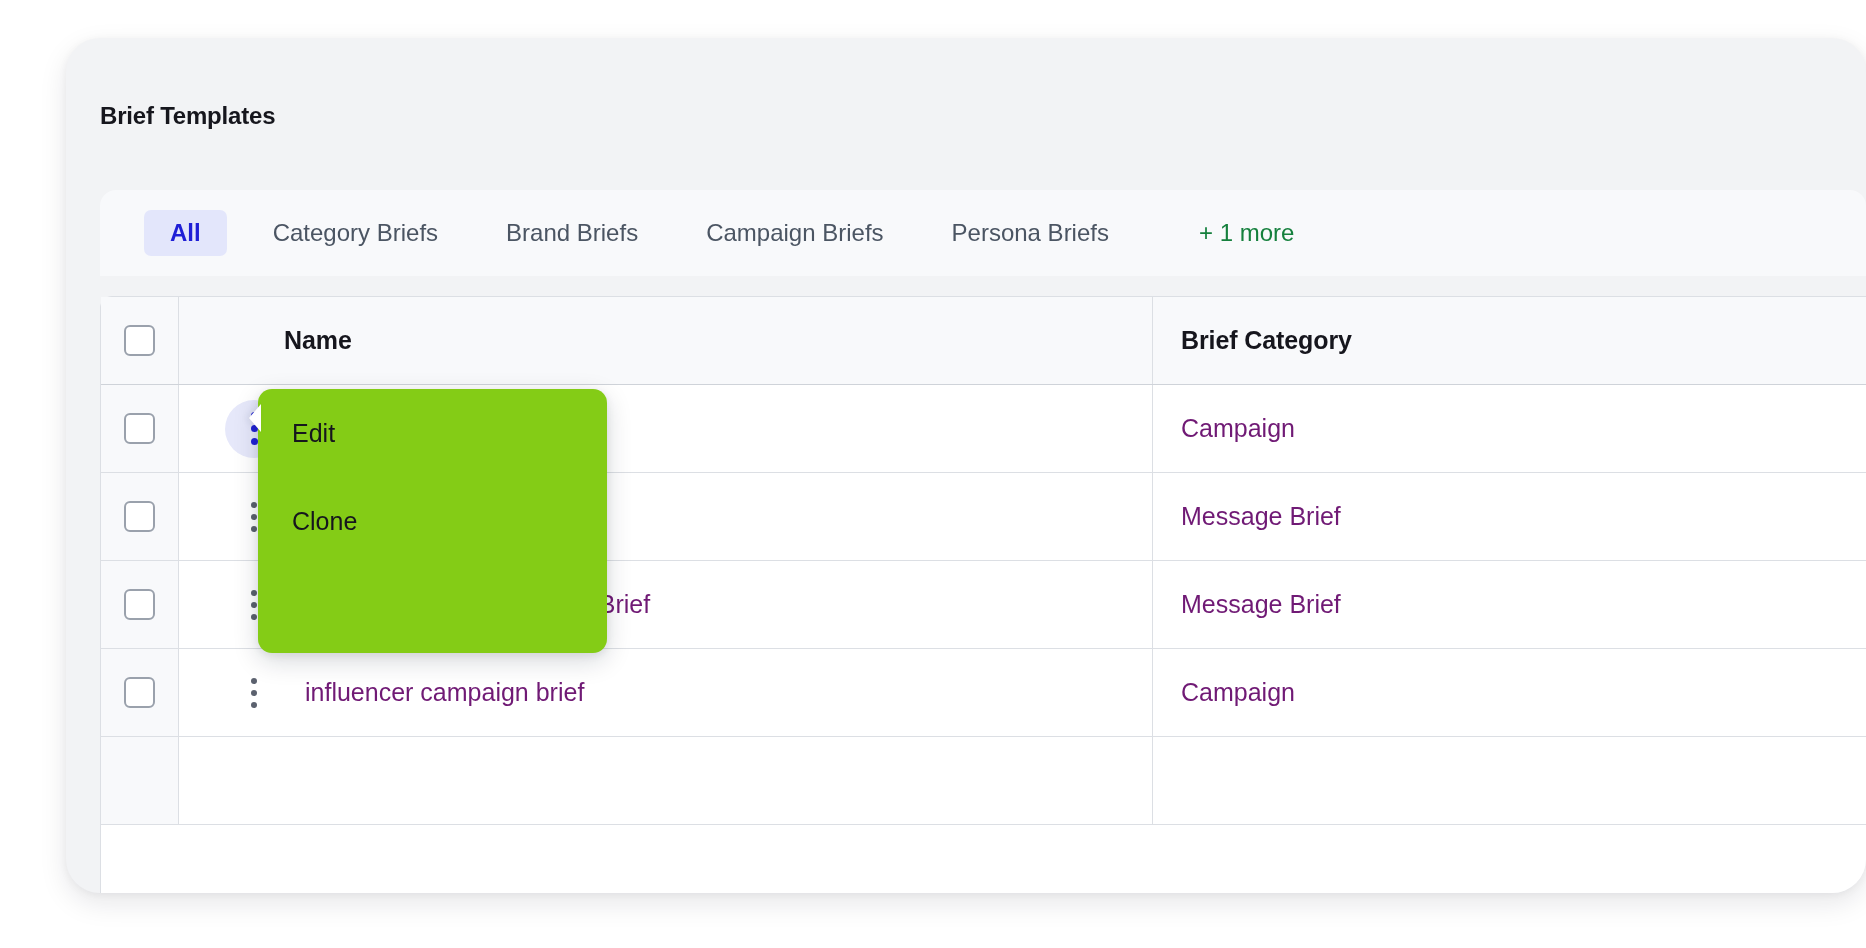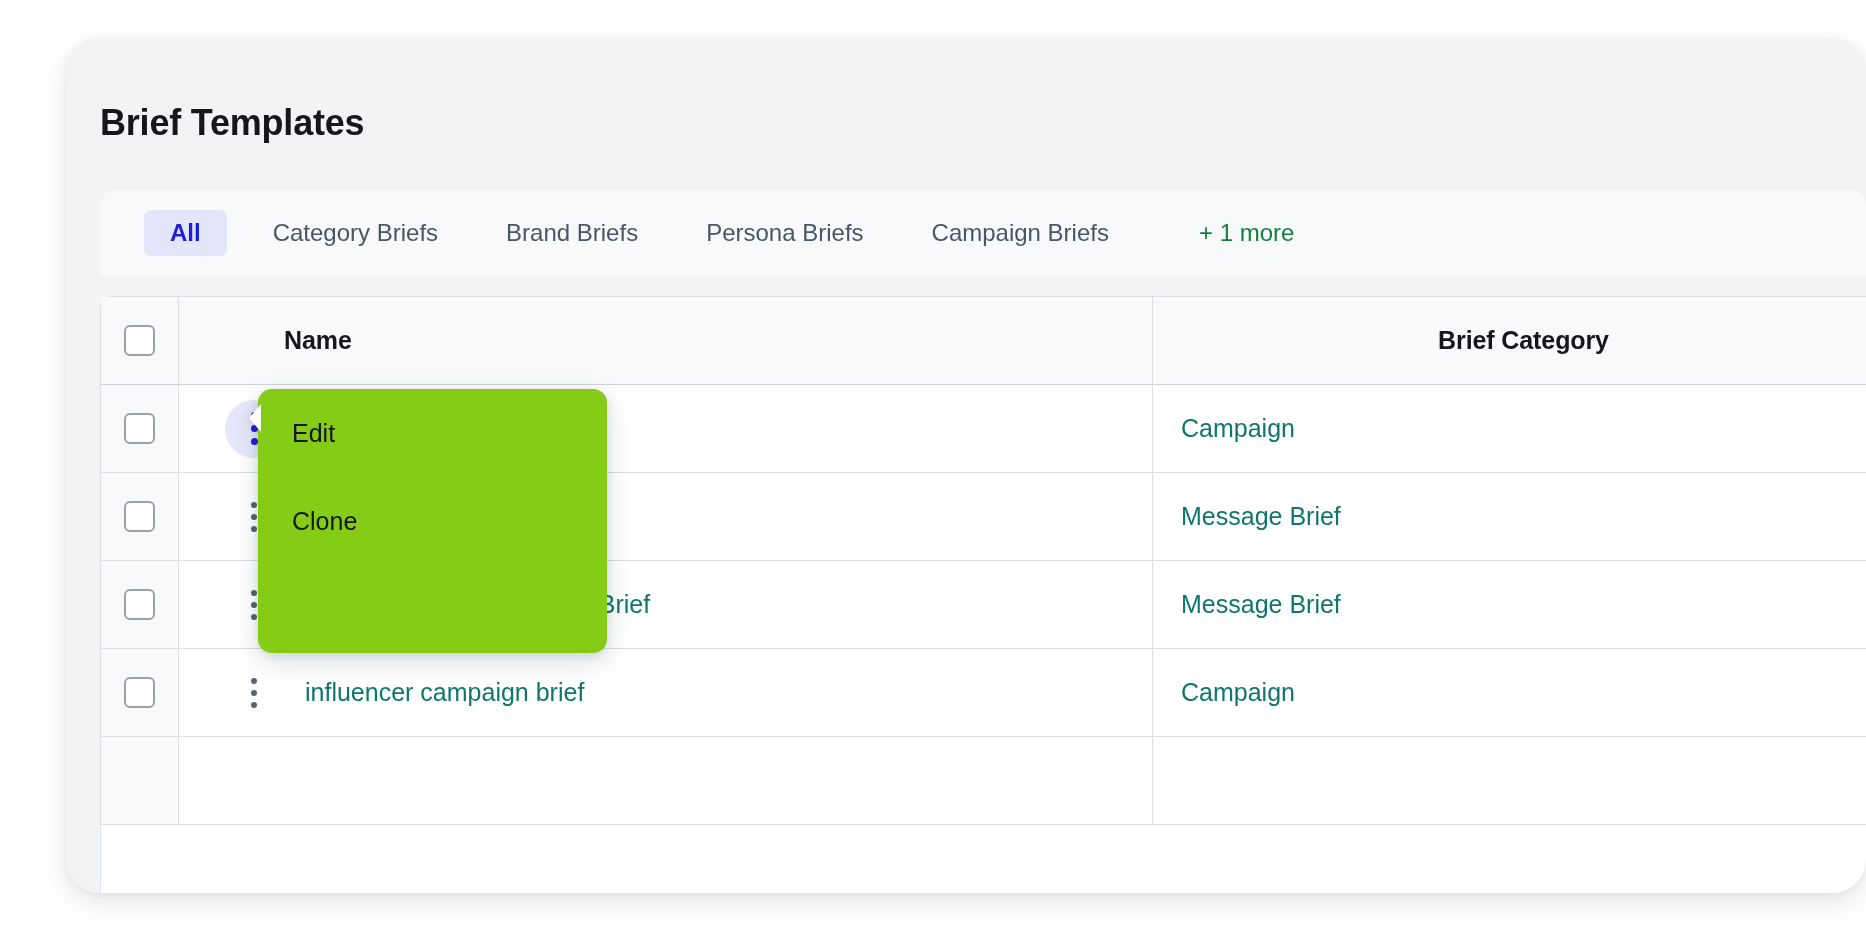--- a/index.html
+++ b/index.html
@@ -39,21 +39,21 @@
     inset: 0;
     border-radius: 34px;
     overflow: hidden;
   }
 
   
   .card-title {
     position: absolute;
     left: 34px;
     top: 64px;
-    font-size: 36px;
+    font-size: 24px;
     font-weight: 700;
     color: #16161d;
     letter-spacing: -0.2px;
     white-space: nowrap;
   }
 
   
   .tabs-wrap {
     position: absolute;
     left: 34px;
@@ -148,25 +148,25 @@
     padding-left: 28px;
   }
 
   .th {
     font-size: 25px;
     font-weight: 700;
     color: #16161d;
     letter-spacing: -0.1px;
   }
   .row.header .cell-name { padding-left: 105px; }
-  .row.header .cell-cat  { padding-left: 28px; justify-content: center; }
+  .row.header .cell-cat  { padding-left: 28px; }
 
   .td {
     font-size: 25px;
-    color: #0f766e;
+    color: #701a75;
     white-space: nowrap;
   }
 
   
   .kebab {
     width: 58px;
     height: 58px;
     border-radius: 50%;
     display: flex;
     flex-direction: column;
@@ -239,22 +239,22 @@
 
   <div class="card">
     <div class="card-inner">
 
       <div class="card-title">Brief Templates</div>
 
       <div class="tabs-wrap">
         <div class="tab active">All</div>
         <div class="tab">Category Briefs</div>
         <div class="tab">Brand Briefs</div>
+        <div class="tab">Campaign Briefs</div>
         <div class="tab">Persona Briefs</div>
-        <div class="tab">Campaign Briefs</div>
         <div class="tab more">+ 1 more</div>
       </div>
 
       <div class="table">
 
         <div class="row header">
           <div class="cell-check">
             <div class="checkbox"></div>
           </div>
           <div class="cell-name">

